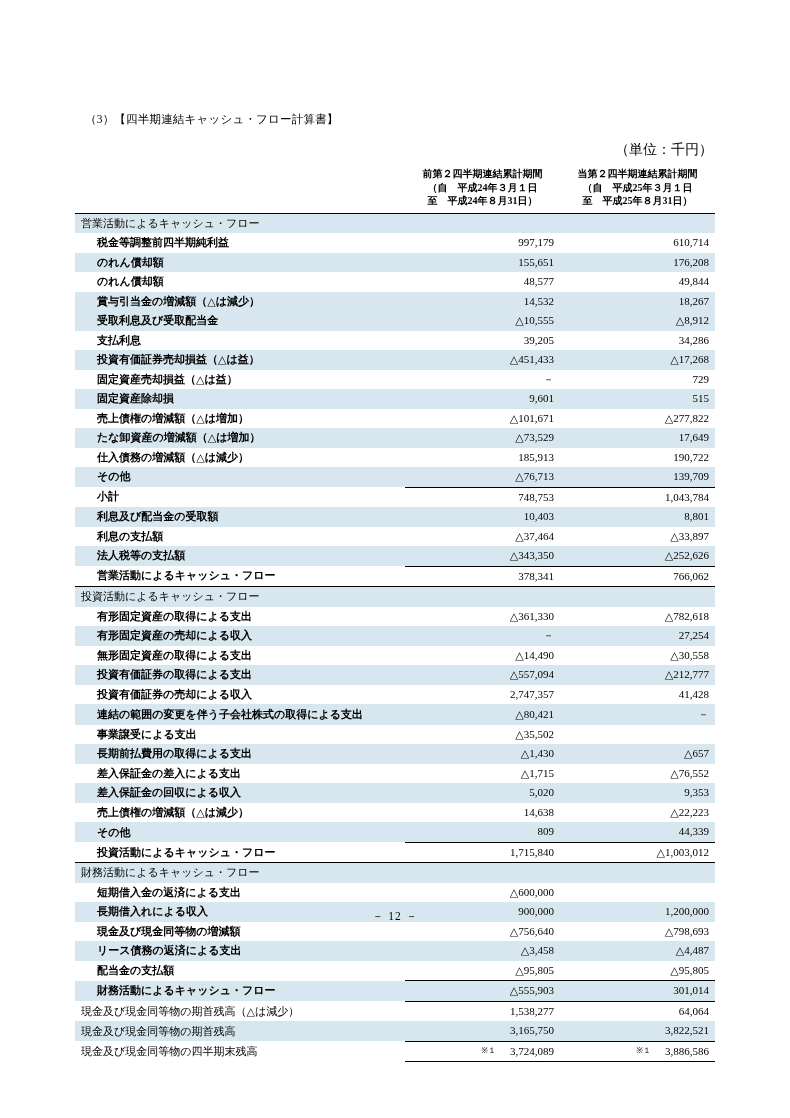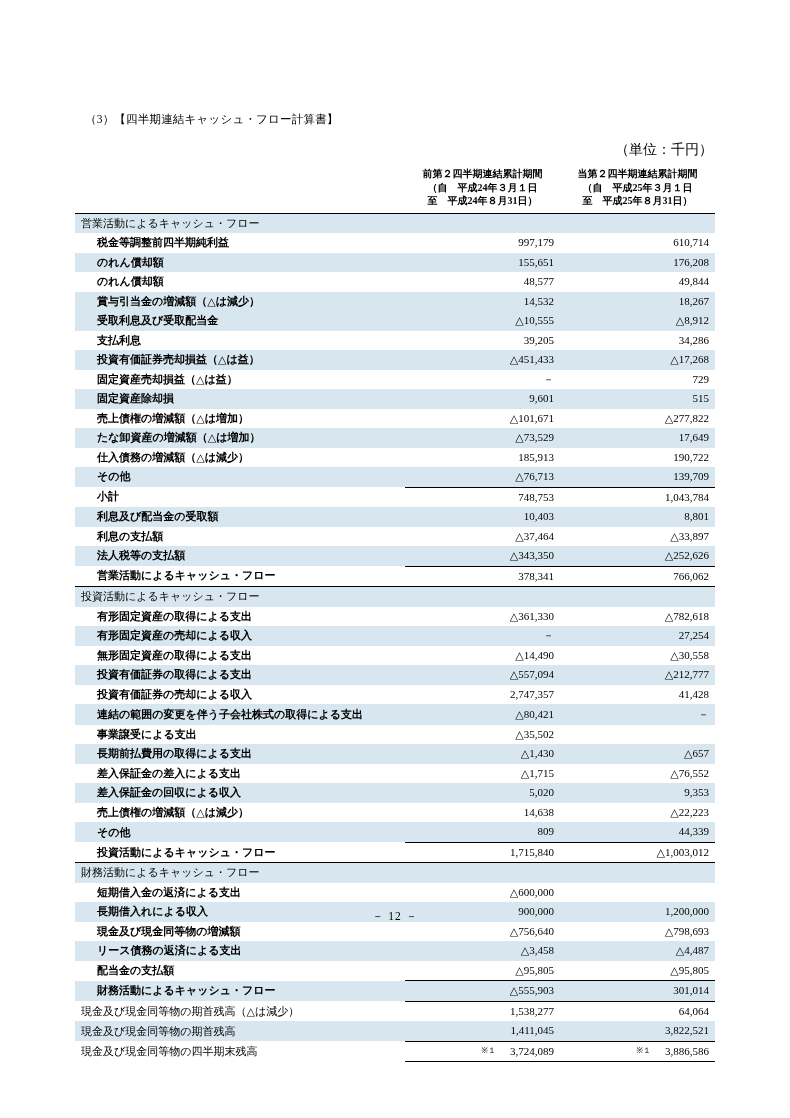--- a/index.html
+++ b/index.html
@@ -328,21 +328,21 @@
           <td class="num">△555,903</td>
           <td class="num">301,014</td>
         </tr>
         <tr class="plain section topline">
           <td class="label">現金及び現金同等物の期首残高（△は減少）</td>
           <td class="num">1,538,277</td>
           <td class="num">64,064</td>
         </tr>
         <tr class="shade section">
           <td class="label">現金及び現金同等物の期首残高</td>
-          <td class="num">1,411,045</td>
+          <td class="num">3,165,750</td>
           <td class="num">3,822,521</td>
         </tr>
         <tr class="plain section topline botline">
           <td class="label">現金及び現金同等物の四半期末残高</td>
           <td class="num"><span class="mark">※１</span><span>3,724,089</span></td>
           <td class="num"><span class="mark">※１</span><span>3,886,586</span></td>
         </tr>
       </tbody>
   </table>
 

